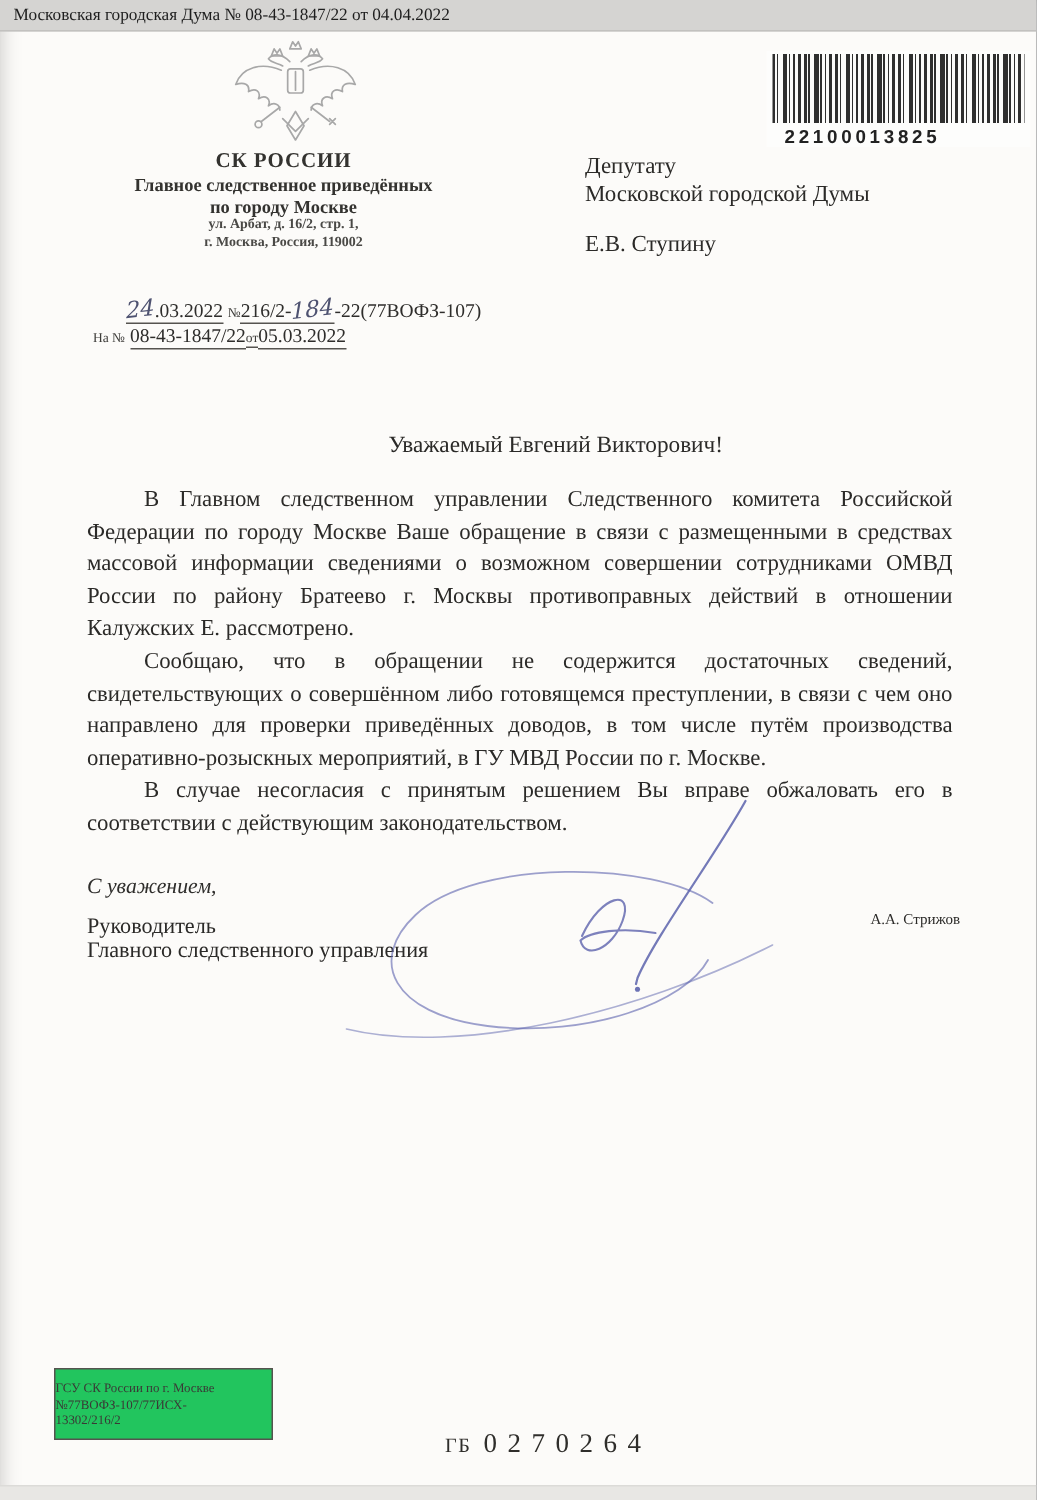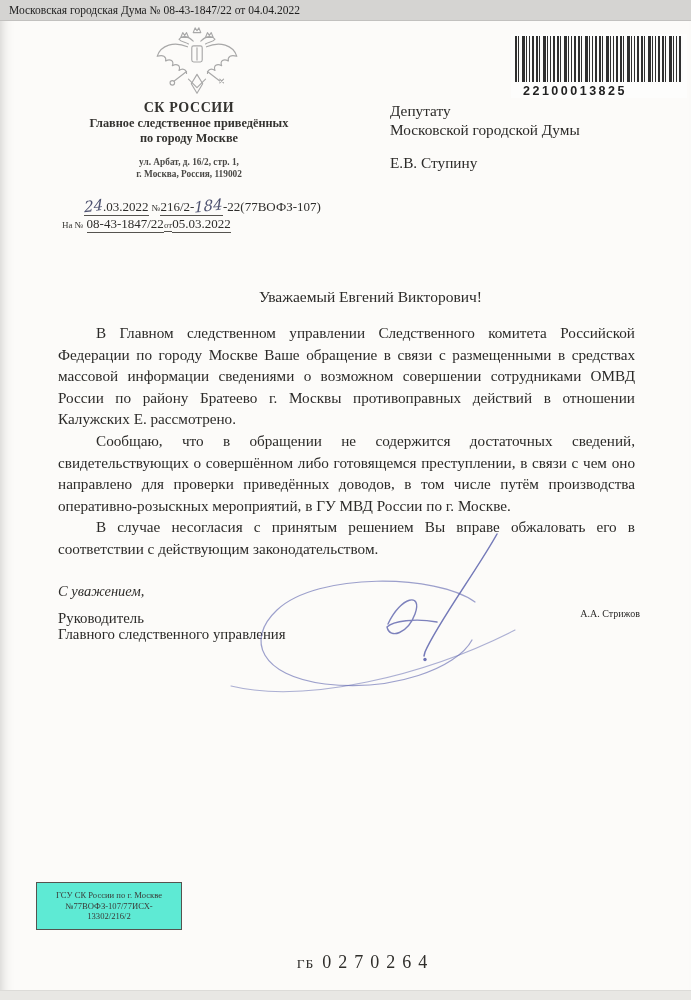--- a/index.html
+++ b/index.html
@@ -12,21 +12,21 @@
   .topbar{
     position:absolute;left:0;top:0;width:100%;height:21px;background:#d5d4d2;
     font-size:11.5px;line-height:21px;color:#1e1e1e;padding-left:9px;box-sizing:border-box;
     border-bottom:1px solid #c2c1bf;
   }
   .bottomstrip{position:absolute;left:0;bottom:0;width:100%;height:9px;background:#e8e7e4;border-top:1px solid #dcdbd8;}
   .emblem{position:absolute;left:149px;top:25px;width:96px;height:74px;}
   .letterhead{position:absolute;left:38px;top:100px;width:302px;text-align:center;}
   .lh-org{font-weight:bold;font-size:14px;letter-spacing:.6px;color:#33322f;}
   .lh-line{font-weight:bold;font-size:12.3px;line-height:14.5px;color:#33322f;}
-  .lh-addr{font-weight:bold;font-size:9.3px;line-height:11.5px;color:#4a4946;margin-top:12px;font-family:Liberation Serif, serif;}
+  .lh-addr{font-weight:bold;font-size:9.3px;line-height:11.5px;color:#4a4946;font-family:Liberation Serif, serif;}
   .refblock{position:absolute;left:62px;top:197px;width:310px;font-size:13px;color:#2e2d2b;}
   .ref-line1{padding-left:22px;white-space:nowrap;}
   .u{border-bottom:1px solid #55534f;padding-bottom:1px;}
   .hand{
     display:inline-block;font-family:"DejaVu Serif",serif;font-style:italic;
     color:#4e5270;transform:rotate(-7deg) skewX(-6deg);font-size:15px;
   }
   .small-lbl{font-size:9px;color:#3c3b38;}
   .ref-line2{white-space:nowrap;margin-top:1px;}
   .barcode{position:absolute;left:511px;top:34px;width:176px;height:64px;background:#fdfdfc;}
@@ -51,23 +51,23 @@
   .para{
     font-size:15.2px;line-height:21.6px;text-align:justify;text-indent:38px;
     margin:0;color:#2b2a28;
   }
   .para.first{margin-top:16px;}
   .regards{font-style:italic;font-size:14.5px;margin-top:23px;color:#2e2d2b;}
   .signtitle{font-size:14.8px;line-height:16.5px;margin-top:10px;color:#2b2a28;}
   .signname{position:absolute;right:51px;top:608px;font-size:10px;color:#2b2a28;}
   .signature{position:absolute;left:225px;top:528px;width:300px;height:170px;pointer-events:none;}
   .stampbox{
-    position:absolute;left:36px;top:882px;width:144px;height:46px;border:1.2px solid #55534f;
-    display:flex;flex-direction:column;justify-content:center;text-align:center;
-    font-size:8.6px;line-height:10.8px;color:#3a3936;background:#5eead4;
+    position:absolute;left:36px;top:912px;width:144px;height:46px;border:1.2px solid #55534f;
+    display:flex;flex-direction:column;justify-content:center;text-align:left;
+    font-size:8.6px;line-height:10.8px;color:#3a3936;background:#22c55e;
   }
   .formnumber{
     position:absolute;left:0;top:952px;width:100%;text-align:center;
     font-size:16px;color:#2f2e2b;margin-left:20px;
   }
   .formnumber .prefix{font-size:13.5px;margin-right:8px;letter-spacing:1px;}
   .formnumber .digits{font-size:18px;letter-spacing:7px;font-weight:500;}
 </style>
 </head>
 <body>

